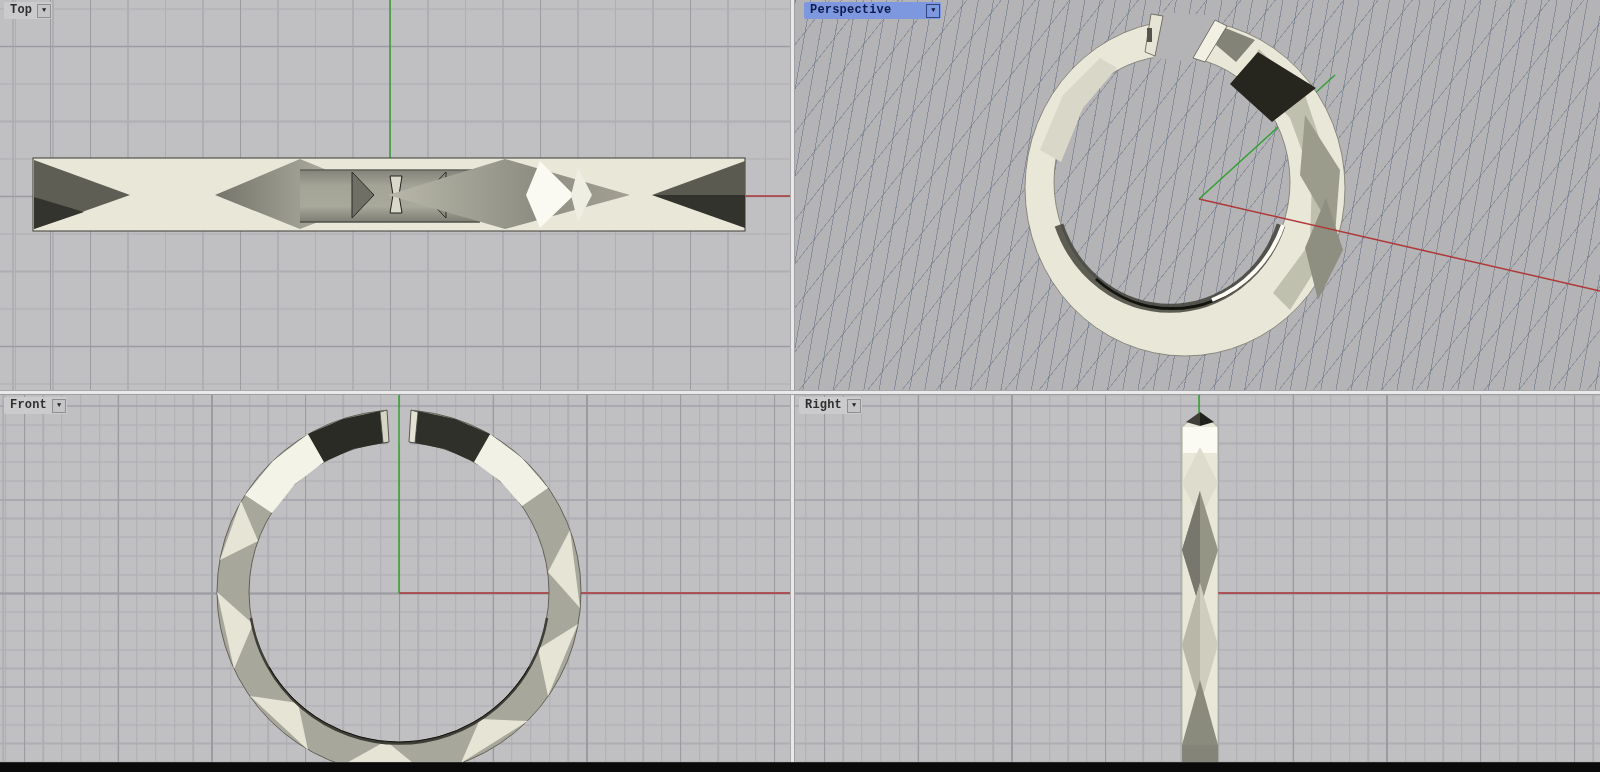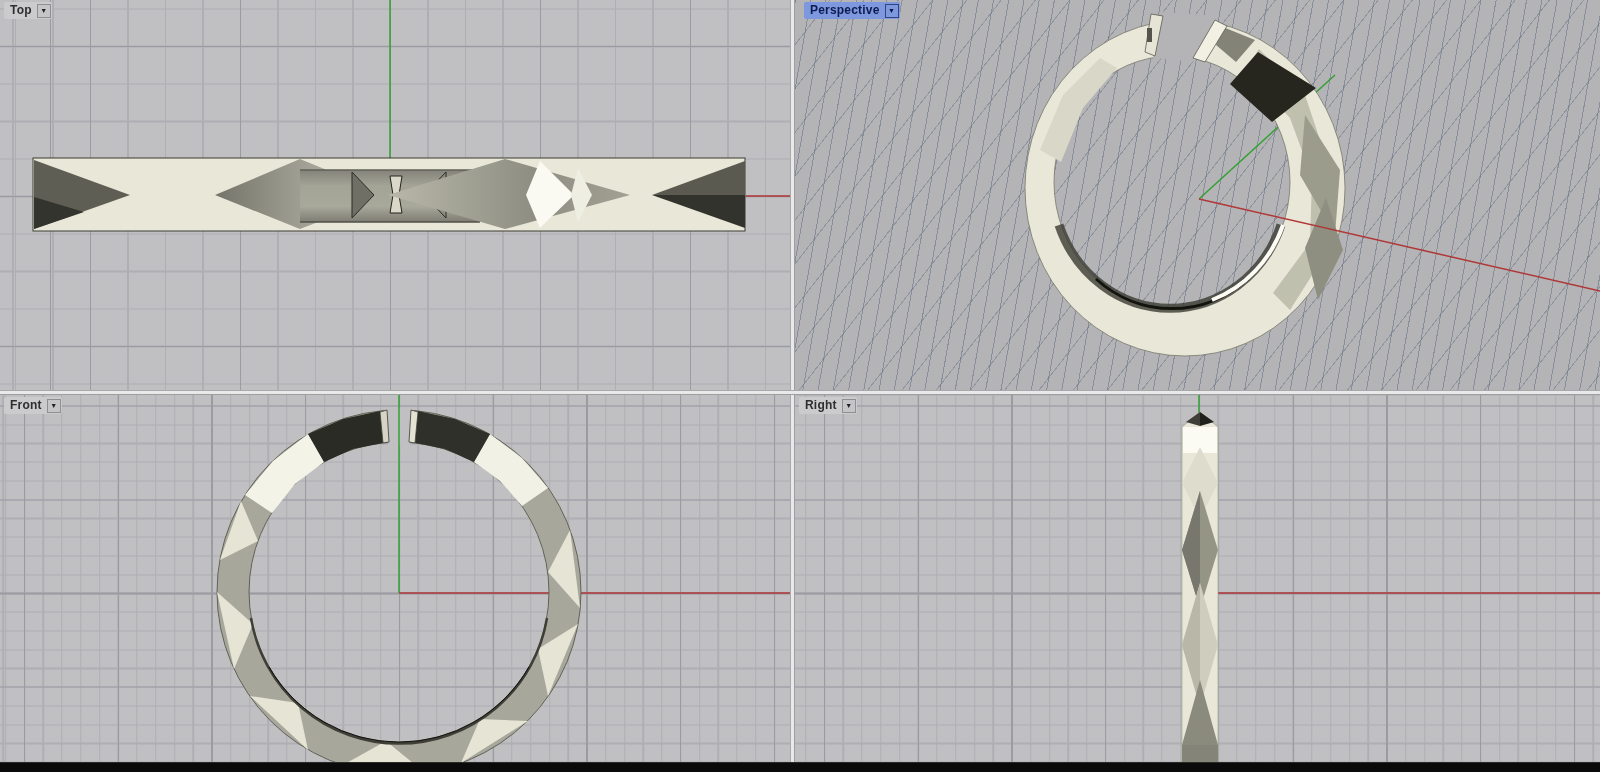--- a/index.html
+++ b/index.html
@@ -1,18 +1,18 @@
 <!DOCTYPE html>
 <html style="--active-tab-bg: #7d98de; --active-tab-text: #0e1b50; --tab-bg: #cbcbcd; --tab-text: #2e2e2e; --axis-green: #33a033; --axis-red: #b03737; --viewport-bg: #c0c0c2; --perspective-bg: #b4b4b6; --grid-minor: #aeaeb3; --grid-major: #9b9ba2; --separator: #e9e9e9; --ring-cream: #e9e7d8; --ring-gray: #a7a79b; --ring-dark: #2e2e29; --bottom-bar: #0a0a0a;"><head>
 <meta charset="utf-8">
 <style>
   html,body{margin:0;padding:0;background:#000;}
   .screen{
     position:relative;width:1600px;height:772px;overflow:hidden;
-    font-family:Liberation Sans, sans-serif;
+    font-family:Liberation Mono, monospace;
     background:var(--viewport-bg,#c0c0c2);
   }
   .viewport{position:absolute;overflow:hidden;}
   .vp-canvas{position:absolute;left:0;top:0;width:100%;height:100%;}
   svg{position:absolute;left:0;top:0;display:block;}
 
   
   .ortho-grid{
     background-color:var(--viewport-bg,#c0c0c2);
   }
@@ -57,21 +57,21 @@
     font-size:12px;font-weight:bold;color:var(--tab-text,#2e2e2e);
     z-index:5; cursor:default; user-select:none;
   }
   .vp-title{padding:0 5px 1px 6px;letter-spacing:0.2px;}
   .vp-dd{
     width:14px;height:14px;margin-right:1px;
     display:flex;align-items:center;justify-content:center;
     border:1px solid #8f8f8f;background:#c5c5c7;box-sizing:border-box;
   }
   .dd-glyph{font-size:7px;line-height:1;color:#222;transform:translateY(-0.5px);}
-  .vp-label.active{background:var(--active-tab-bg,#7d98de);color:var(--active-tab-text,#0e1b50);}
+  .vp-label.active{background:var(--active-tab-bg,#7d98de);color:var(--active-tab-text,#0e1b50);gap:30px;}
   .vp-label.active .vp-dd{background:var(--active-tab-bg,#7d98de);border-color:#33437f;}
   .vp-label.active .dd-glyph{color:#10173d;}
 
   
   .sep-v{position:absolute;left:790px;top:0;width:5px;height:762px;background:var(--separator,#e9e9e9);border-left:1px solid #a9a9ab;border-right:1px solid #9e9ea0;box-sizing:border-box;z-index:4;}
   .sep-h{position:absolute;left:0;top:390px;width:1600px;height:5px;background:var(--separator,#e9e9e9);border-top:1px solid #a9a9ab;border-bottom:1px solid #9e9ea0;box-sizing:border-box;z-index:4;}
   .bottom-bar{position:absolute;left:0;top:762px;width:1600px;height:10px;background:var(--bottom-bar,#0a0a0a);border-top:1px solid #2a2a28;box-sizing:border-box;z-index:6;}
 </style>
 </head>
 <body>

